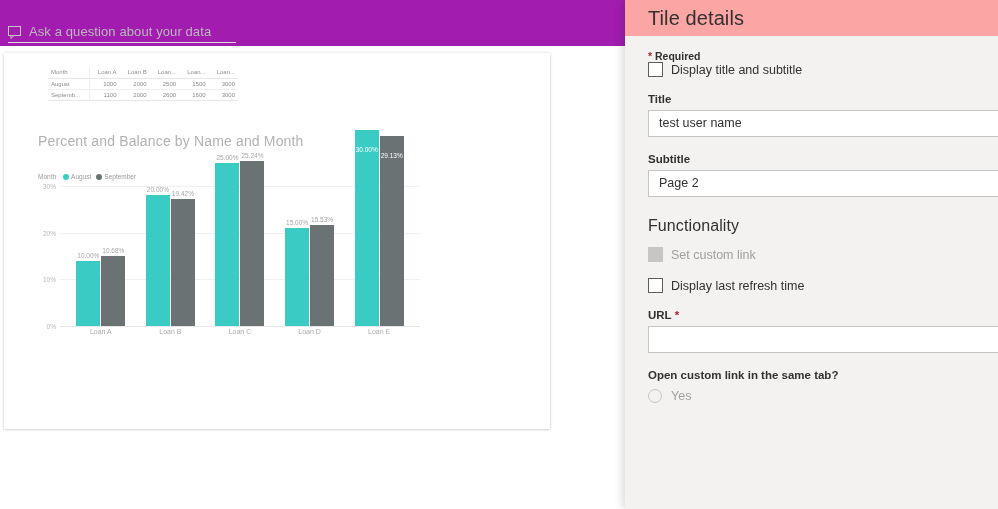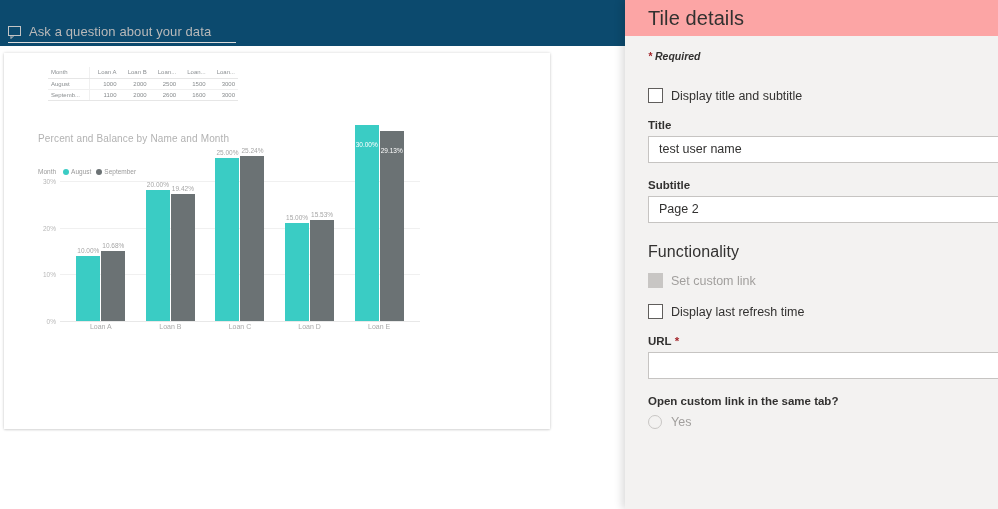--- a/index.html
+++ b/index.html
@@ -8,21 +8,21 @@
     font-family: "Liberation Sans", sans-serif;
     background: #ffffff;
     overflow: hidden;
   }
   #root { position: relative; width: 998px; height: 509px; }
 
   
   .dashboard {
     position: absolute; left: 0; top: 0;
     width: 630px; height: 509px;
-    background: #0c4a6e;
+    background: #a21caf;
   }
   .qna-bar {
     position: absolute; left: 0; top: 14px;
     width: 630px; height: 32px;
     display: flex; align-items: center;
     padding-left: 8px;
   }
   .qna-inner {
     display: flex; align-items: flex-end;
     width: 228px; height: 26px;
@@ -69,21 +69,21 @@
   .mini-table tbody td { border-bottom: 1px solid #f0f0f0; }
   .mini-table tbody tr:last-child td { border-bottom: 1px solid #e6e6e6; }
   .mini-table td:first-child, .mini-table th:first-child {
     border-right: 1px solid #f0f0f0;
     max-width: 34px; overflow: hidden; text-overflow: ellipsis;
   }
 
   
   .chart-block { position: absolute; left: 26px; top: 80px; width: 400px; height: 250px; }
   .chart-title {
-    font-size: 10px; color: #b2b2b2; letter-spacing: .15px;
+    font-size: 14px; color: #b2b2b2; letter-spacing: .15px;
     margin-bottom: 24px; padding-left: 8px;
   }
   .legend { display: flex; align-items: center; gap: 5px; padding-left: 8px; margin-bottom: 6px; }
   .legend-title { font-size: 6.5px; color: #9a9a9a; margin-right: 2px; }
   .legend-item { display: flex; align-items: center; gap: 2px; }
   .legend-dot { width: 6px; height: 6px; border-radius: 50%; display: block; }
   .legend-label { font-size: 6.5px; color: #9a9a9a; }
 
   .plot-wrap { position: relative; width: 390px; height: 156px; margin-left: 0; }
   .y-axis { position: absolute; left: 0; top: 0; width: 30px; height: 140px; }
@@ -140,22 +140,21 @@
   .panel-header h1 {
     font-size: 20px; font-weight: normal; color: #323130;
     letter-spacing: .1px;
   }
   .panel-body {
     flex: 1; overflow: hidden;
     padding: 14px 0 0 23px;
   }
   .required-note {
     font-size: 10.5px; font-weight: bold; color: #323130;
-    margin-bottom: 26px;
-    font-style: italic;
+    margin-bottom: 0;
   }
   .req-star { color: #a4262c; font-weight: bold; }
 
   .section-head {
     font-size: 16px; font-weight: normal; color: #323130;
     margin-bottom: 12px; letter-spacing: .1px;
   }
   .section-head.fn { margin-top: 20px; }
 
   .check-row { display: flex; align-items: center; margin-bottom: 16px; }

